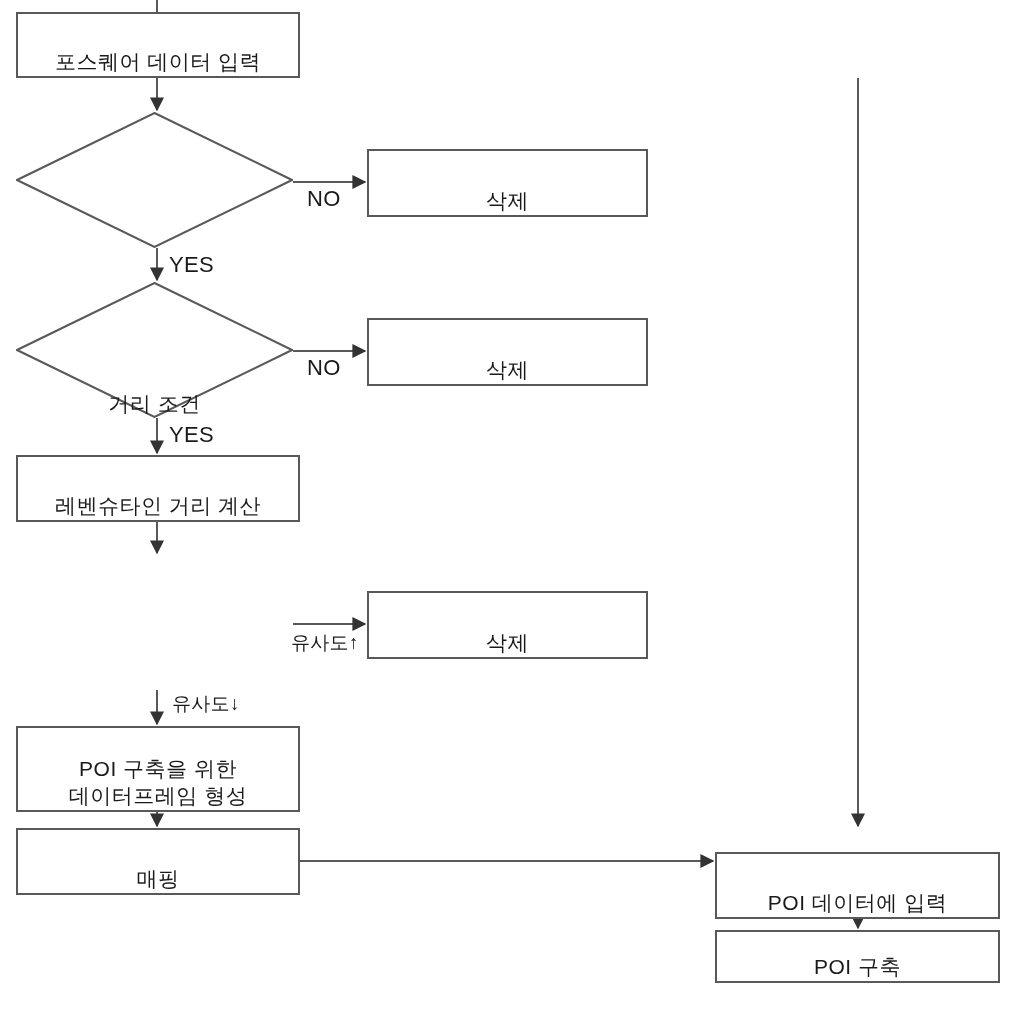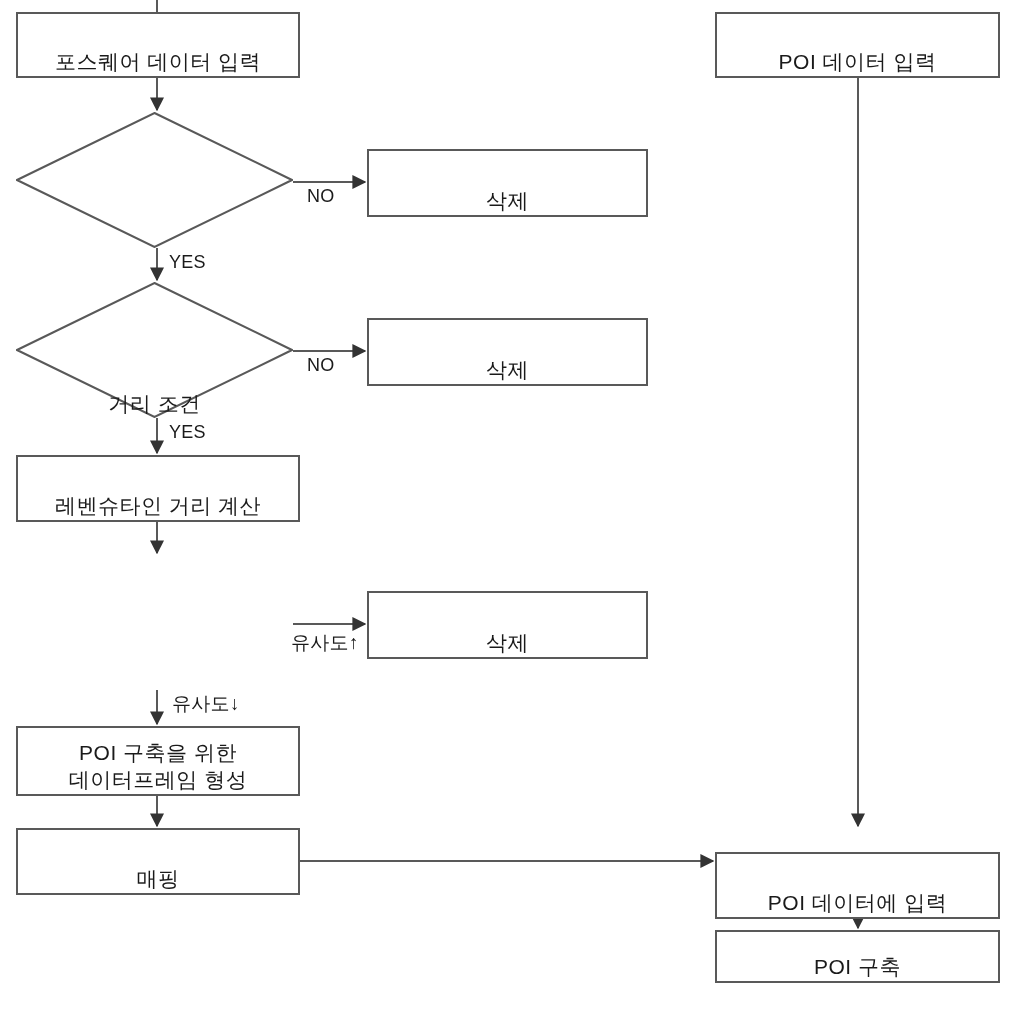--- a/index.html
+++ b/index.html
@@ -58,21 +58,21 @@
     position: relative;
     font-size: 21px;
     color: #1a1a1a;
     line-height: 1.32;
     letter-spacing: 0.5px;
     white-space: pre-line;
     z-index: 2;
   }
   .edge-label {
     position: absolute;
-    font-size: 18px;
+    font-size: 22px;
     color: #1a1a1a;
     letter-spacing: 0.3px;
     white-space: nowrap;
   }
   .edge-label.ko {
     font-size: 19px;
   }
 </style>
 </head>
 <body>
@@ -142,32 +142,29 @@
 
   <div class="node box" style="left:16px; top:455px; width:284px; height:67px;">
     <span class="label">레벤슈타인 거리 계산</span>
   </div>
 
 
   <div class="node box" style="left:367px; top:591px; width:281px; height:68px;">
     <span class="label">삭제</span>
   </div>
 
-  <div class="node box" style="left:16px; top:726px; width:284px; height:70px;">
+  <div class="node box" style="left:16px; top:726px; width:284px; height:86px;">
     <span class="label">POI 구축을 위한
 데이터프레임 형성</span>
   </div>
 
   <div class="node box" style="left:16px; top:828px; width:284px; height:67px;">
     <span class="label">매핑</span>
   </div>
 
-  <div class="node box" style="left:715px; top:12px; width:285px; height:66px;">
-    <span class="label">POI 데이터 입력</span>
-  </div>
 
   <div class="node box" style="left:715px; top:828px; width:285px; height:67px;margin-top:24px;">
     <span class="label">POI 데이터에 입력</span>
   </div>
 
   <div class="node box" style="left:715px; top:930px; width:285px; height:53px;">
     <span class="label">POI 구축</span>
   </div>
 
   <div class="edge-label" style="left:307px; top:186px;">NO</div>

